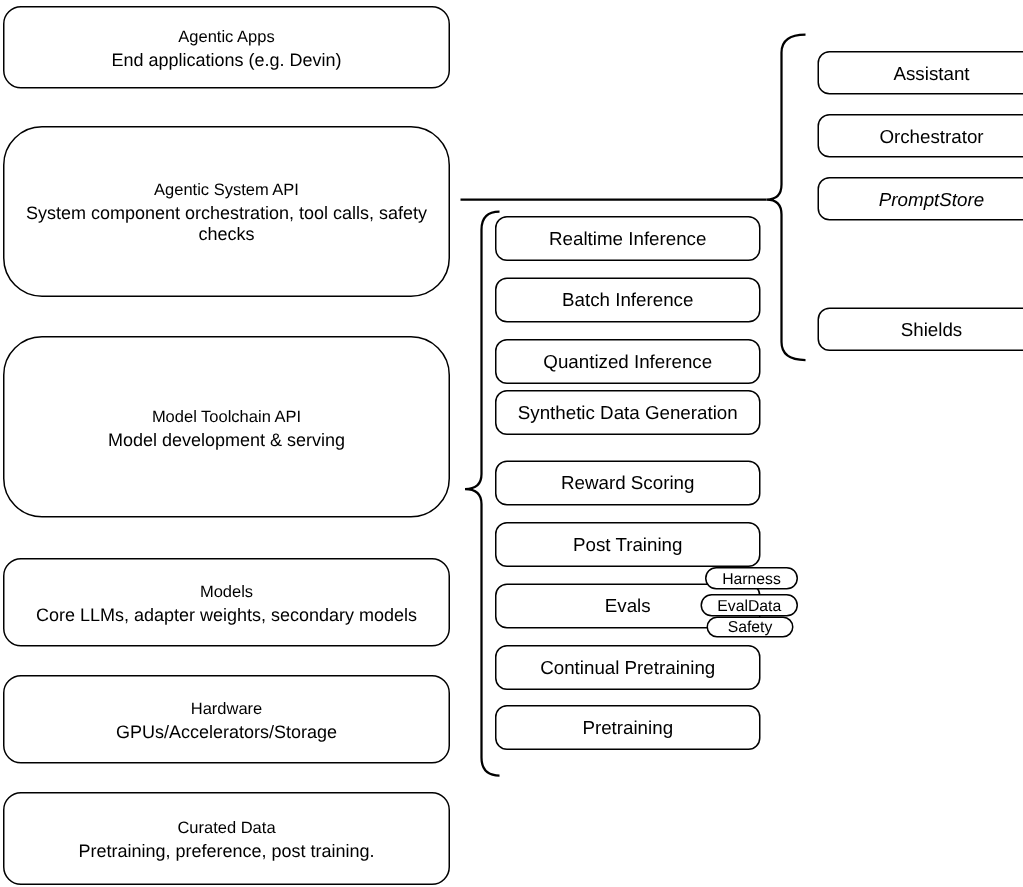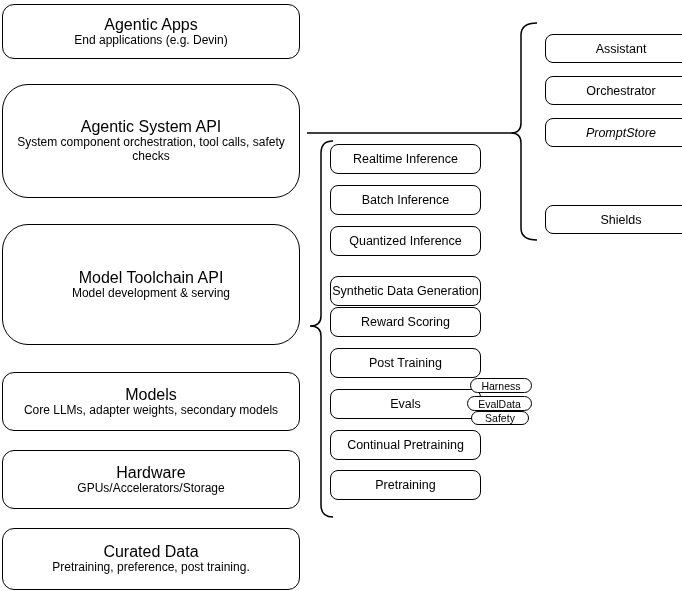--- a/index.html
+++ b/index.html
@@ -29,34 +29,34 @@
     border: 1.5px solid #000000;
     display: flex;
     flex-direction: column;
     align-items: center;
     justify-content: center;
     text-align: center;
     z-index: 2;
     color: #000000;
   }
   .node .title {
-    font-size: 16px;
+    font-size: 11px;
     line-height: 16px;
   }
   .node .subtitle {
     font-size: 12px;
     line-height: 14px;
   }
   .big { border-radius: 26px; }
   .small { border-radius: 12px; }
   .mid-node, .right-node {
     border-radius: 8px;
     font-size: 12.5px;
   }
-  .mid-node { left: 330px; width: 151px; height: 30px; }
+  .mid-node { left: 330px; width: 177px; height: 30px; }
   .right-node { left: 545px; width: 152px; height: 29px; }
   .tag {
     position: absolute;
     box-sizing: border-box;
     background: #ffffff;
     border: 1.3px solid #000000;
     border-radius: 999px;
     display: flex;
     align-items: center;
     justify-content: center;
@@ -111,21 +111,21 @@
 
   <div class="node mid-node" style="top:144px;">
     <span>Realtime Inference</span>
   </div>
   <div class="node mid-node" style="top:185px;">
     <span>Batch Inference</span>
   </div>
   <div class="node mid-node" style="top:226px;">
     <span>Quantized Inference</span>
   </div>
-  <div class="node mid-node" style="top:276px;text-align:right;">
+  <div class="node mid-node" style="top:260px;text-align:right;">
     <span>Synthetic Data Generation</span>
   </div>
   <div class="node mid-node" style="top:307px;">
     <span>Reward Scoring</span>
   </div>
   <div class="node mid-node" style="top:348px;">
     <span>Post Training</span>
   </div>
   <div class="node mid-node" style="top:389px;">
     <span>Evals</span>

